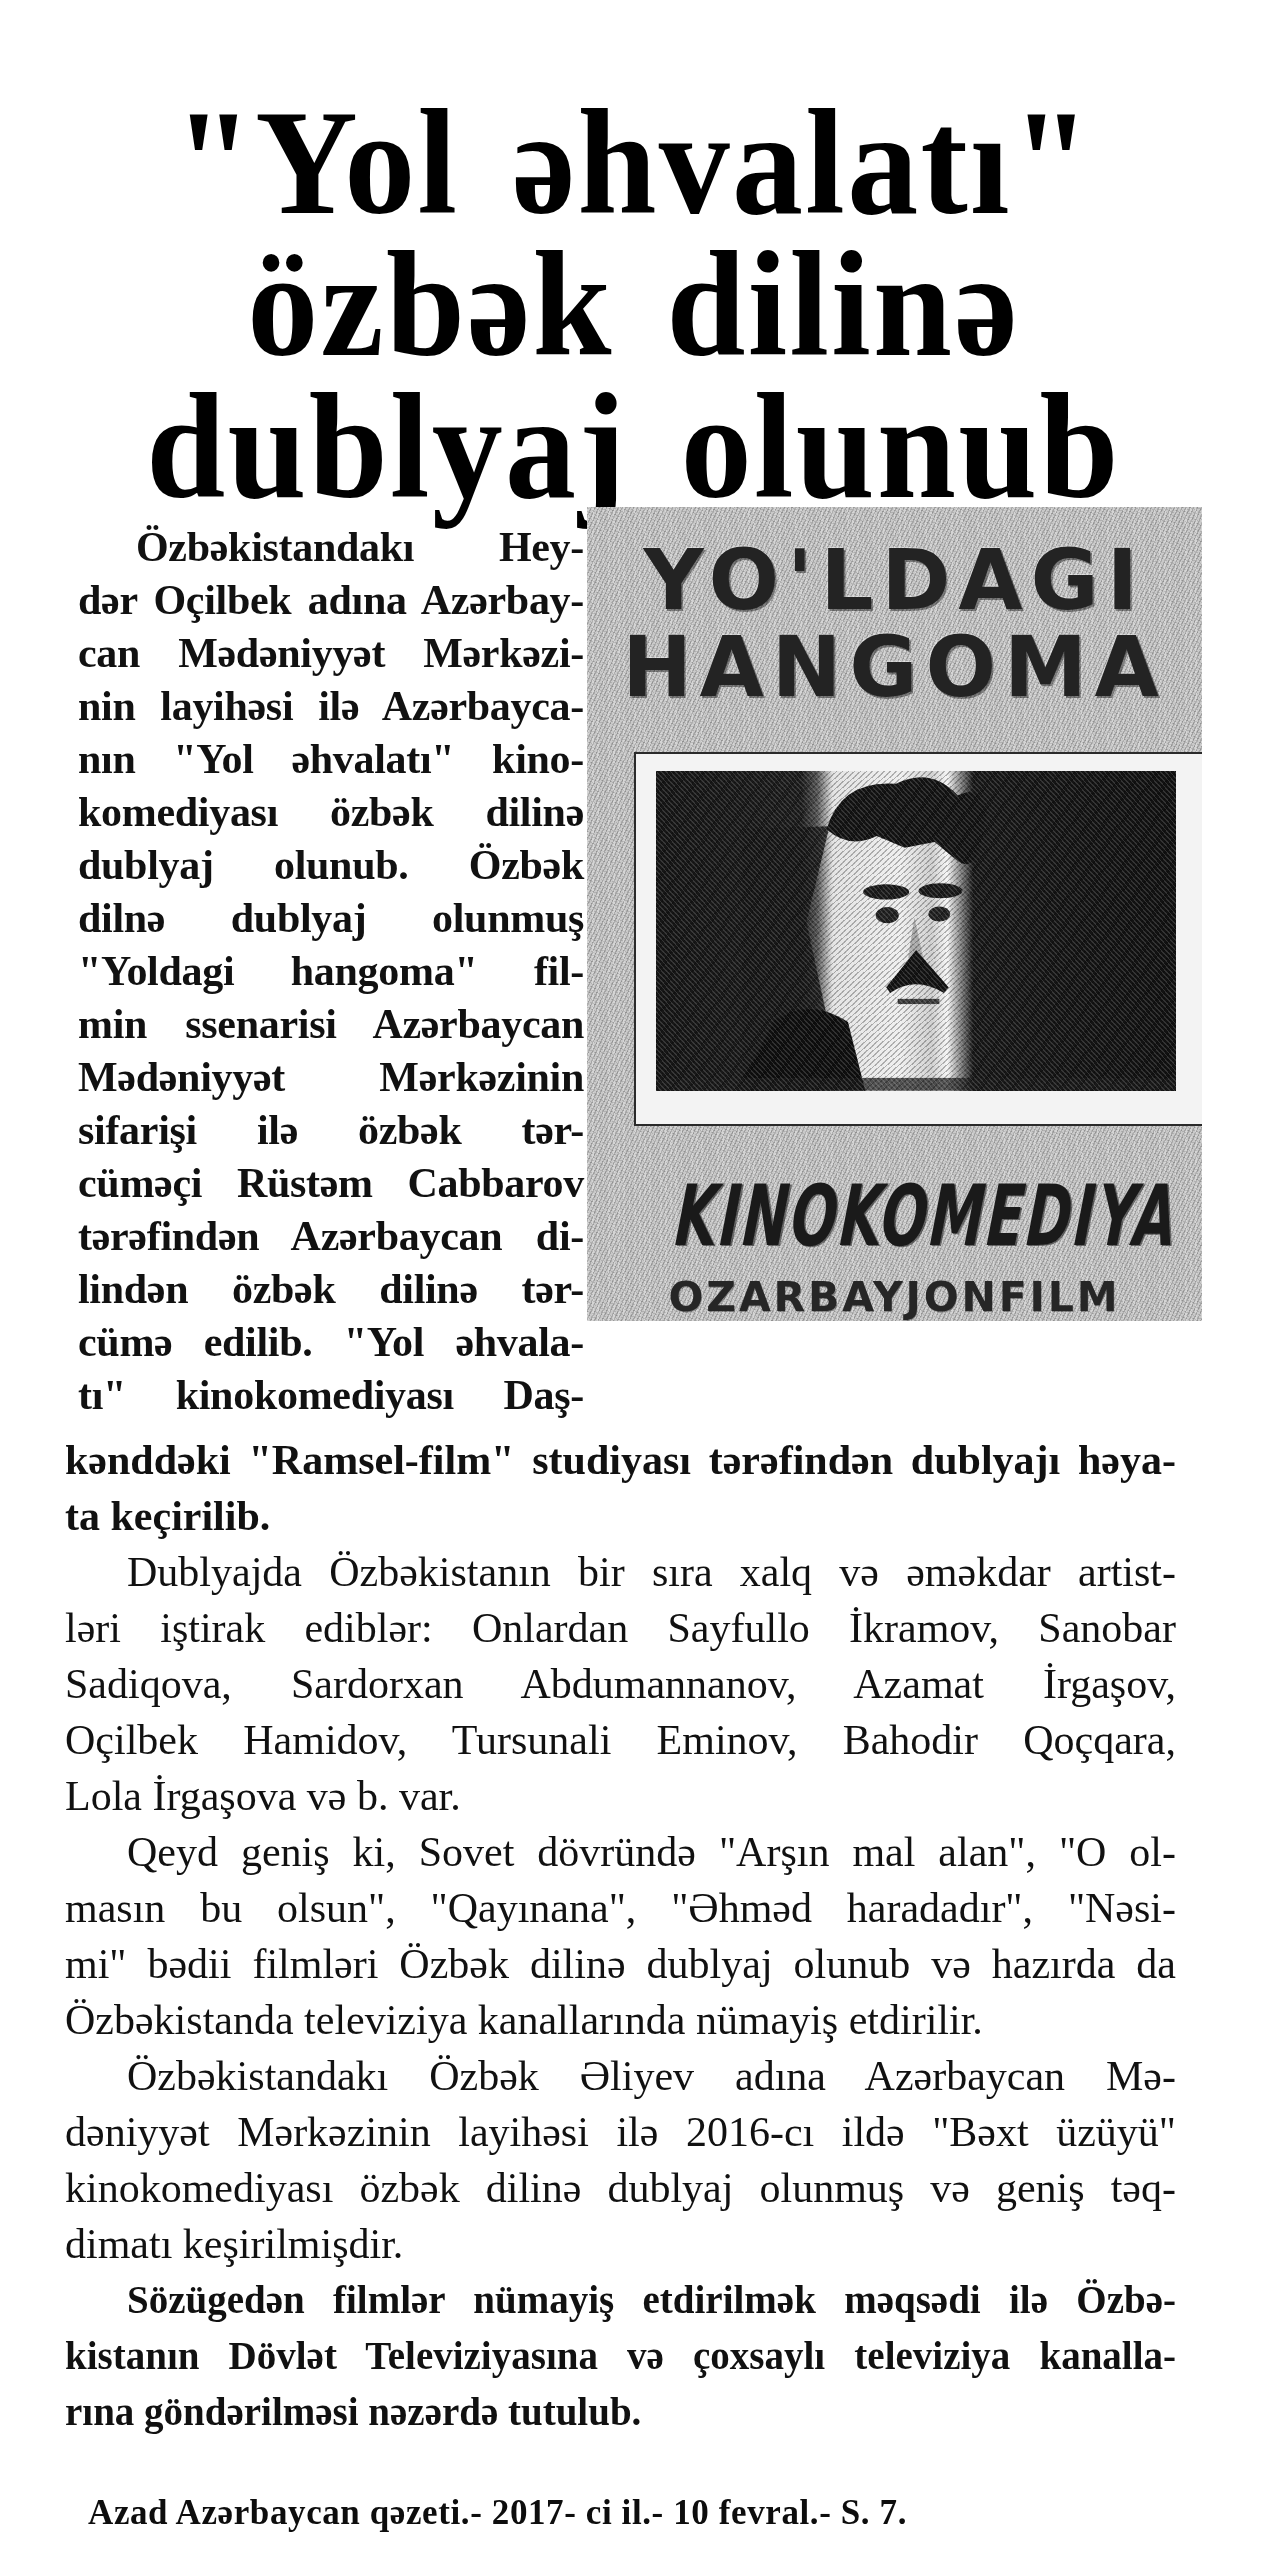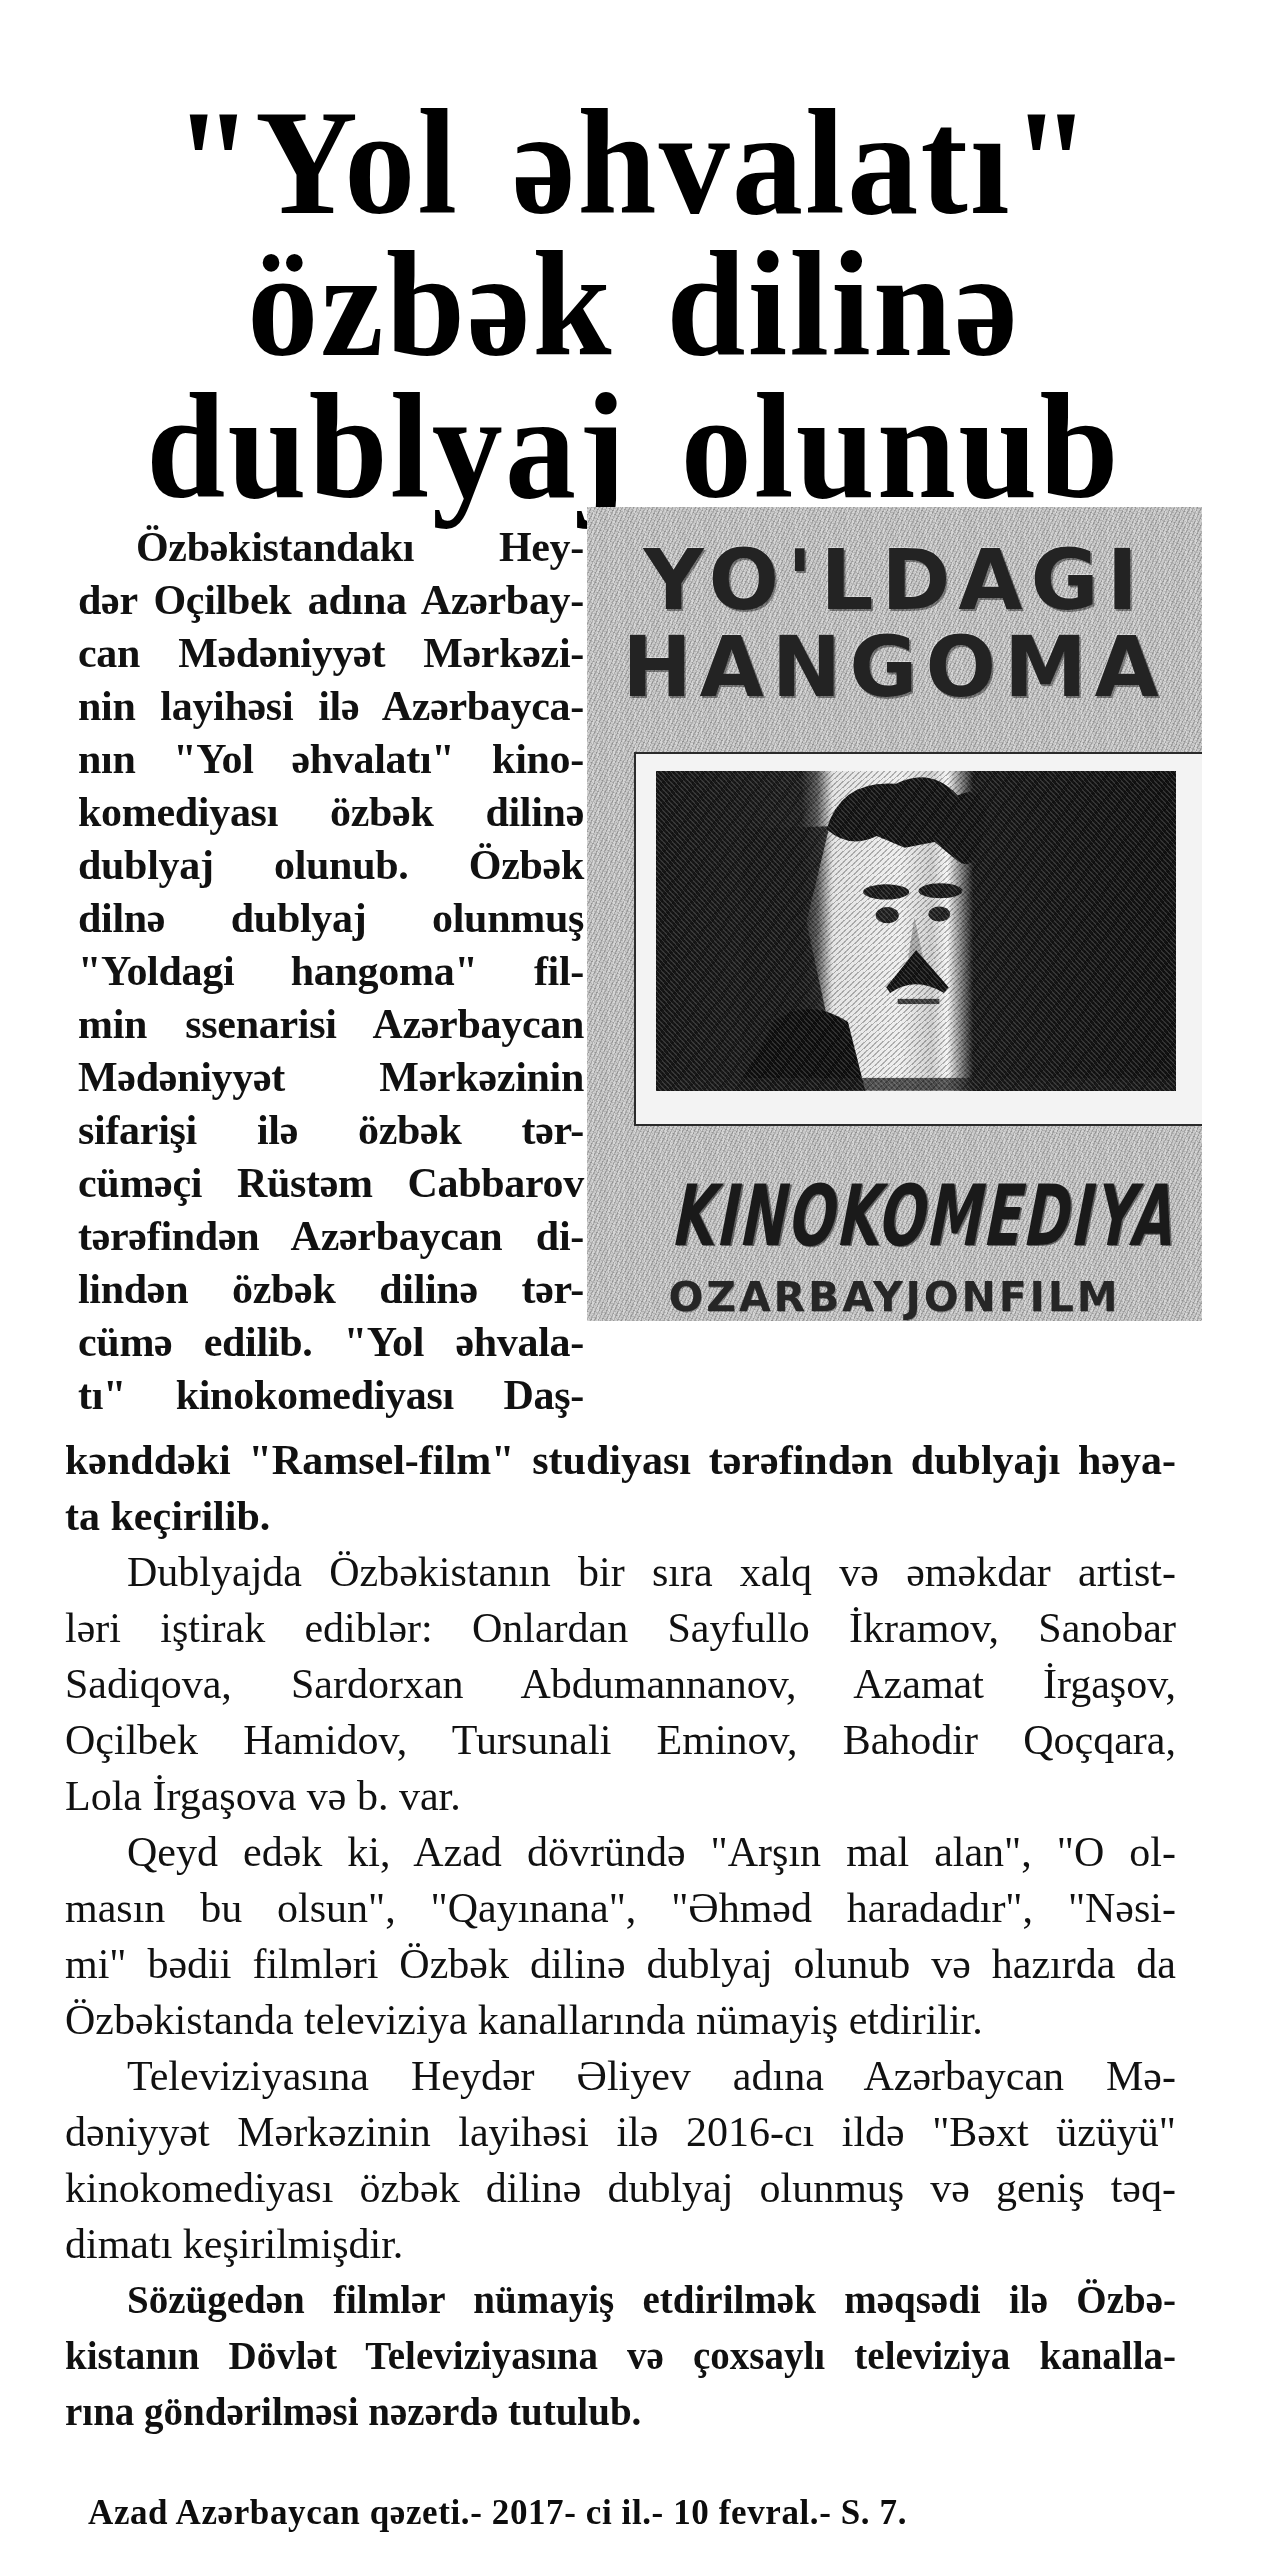--- a/index.html
+++ b/index.html
@@ -177,27 +177,27 @@
         <div class="line no-just">ta keçirilib.</div>
       </div>
     <div class="para">
         <div class="line indent">Dublyajda Özbəkistanın bir sıra xalq və əməkdar artist-</div>
         <div class="line">ləri iştirak ediblər: Onlardan Sayfullo İkramov, Sanobar</div>
         <div class="line">Sadiqova, Sardorxan Abdumannanov, Azamat İrgaşov,</div>
         <div class="line">Oçilbek Hamidov, Tursunali Eminov, Bahodir Qoçqara,</div>
         <div class="line no-just">Lola İrgaşova və b. var.</div>
       </div>
     <div class="para">
-        <div class="line indent">Qeyd edək ki, Azad dövründə "Arşın mal alan", "O ol-</div>
+        <div class="line indent">Qeyd geniş ki, Sovet dövründə "Arşın mal alan", "O ol-</div>
         <div class="line">masın bu olsun", "Qayınana", "Əhməd haradadır", "Nəsi-</div>
         <div class="line">mi" bədii filmləri Özbək dilinə dublyaj olunub və hazırda da</div>
         <div class="line no-just">Özbəkistanda televiziya kanallarında nümayiş etdirilir.</div>
       </div>
     <div class="para">
-        <div class="line indent">Televiziyasına Heydər Əliyev adına Azərbaycan Mə-</div>
+        <div class="line indent">Özbəkistandakı Özbək Əliyev adına Azərbaycan Mə-</div>
         <div class="line">dəniyyət Mərkəzinin layihəsi ilə 2016-cı ildə "Bəxt üzüyü"</div>
         <div class="line">kinokomediyası özbək dilinə dublyaj olunmuş və geniş təq-</div>
         <div class="line no-just">dimatı keşirilmişdir.</div>
       </div>
     <div class="para bold-para p5">
         <div class="line indent">Sözügedən filmlər nümayiş etdirilmək məqsədi ilə Özbə-</div>
         <div class="line">kistanın Dövlət Televiziyasına və çoxsaylı televiziya kanalla-</div>
         <div class="line no-just">rına göndərilməsi nəzərdə tutulub.</div>
       </div>
   </div>

